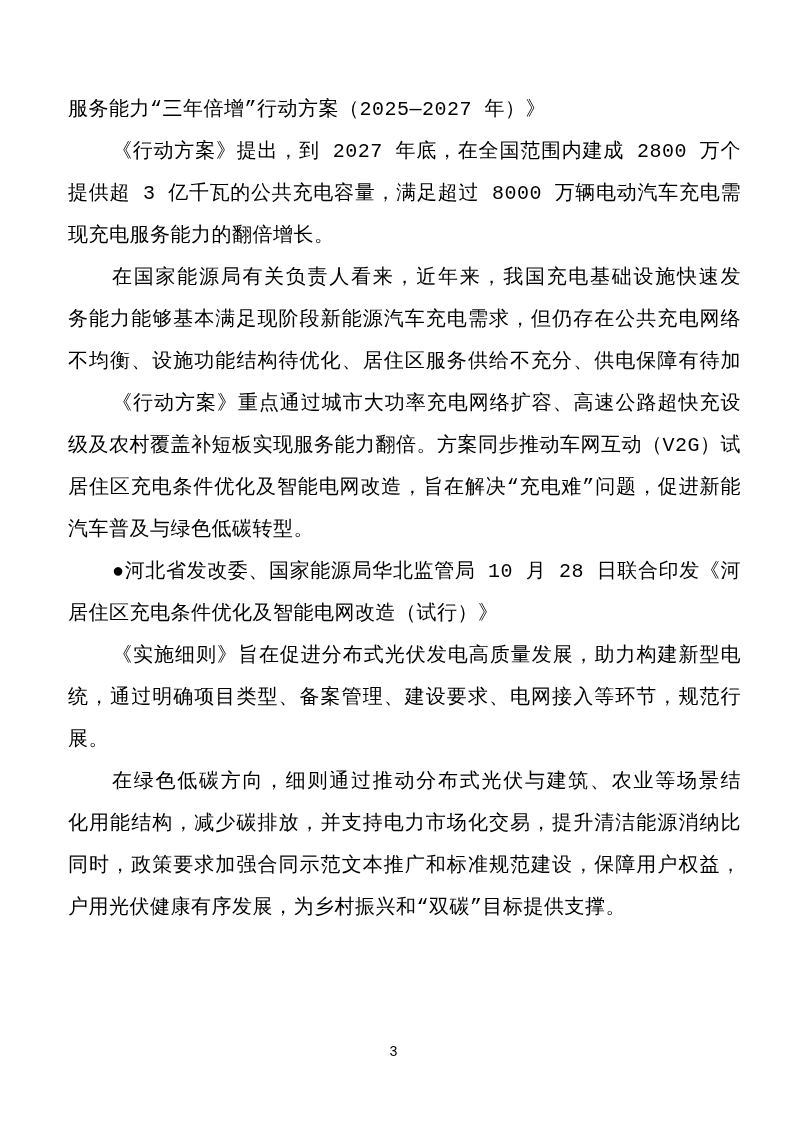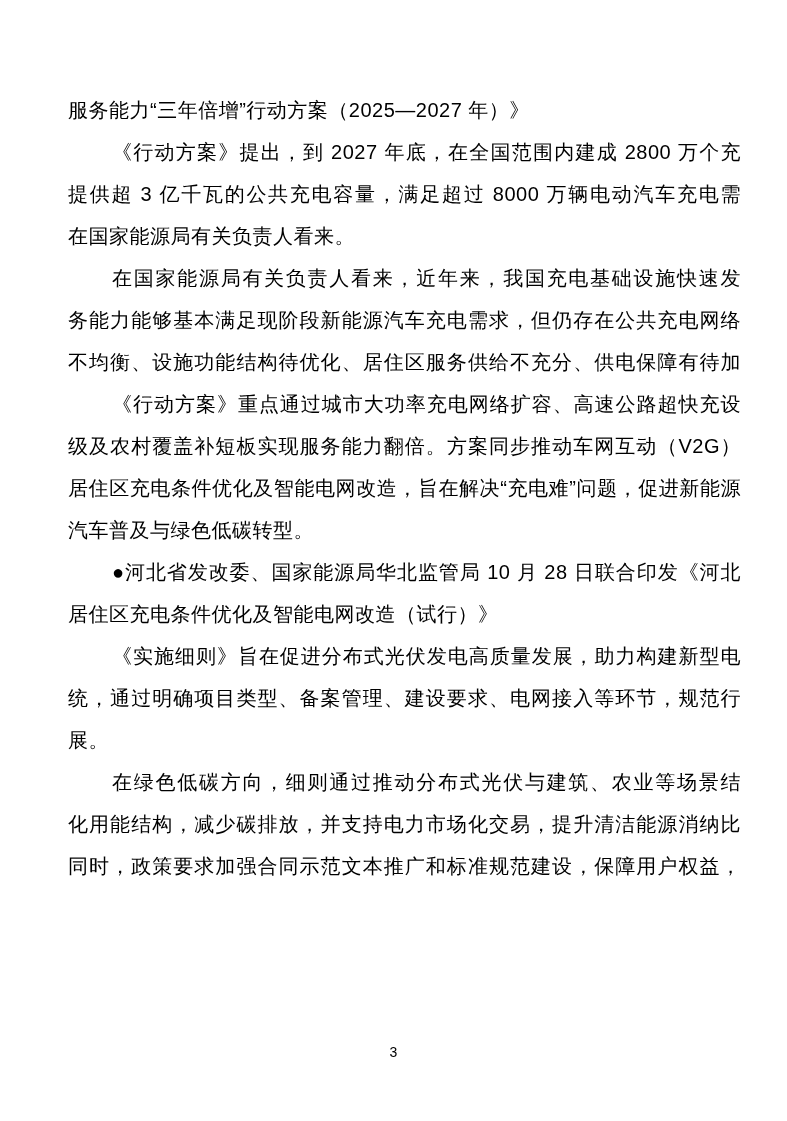--- a/index.html
+++ b/index.html
@@ -6,21 +6,21 @@
     margin: 0;
     padding: 0;
     background: #ffffff;
   }
   .page {
     position: relative;
     width: 787px;
     height: 1121px;
     background: #ffffff;
     overflow: hidden;
-    font-family: Liberation Sans, sans-serif;
+    font-family: Liberation Mono, monospace;
     color: #000000;
   }
   .body-text {
     position: absolute;
     left: 68px;
     top: 89px;
     width: 673px;
   }
   .line {
     font-size: 20px;
@@ -50,31 +50,32 @@
   }
 </style>
 </head>
 <body>
 
 <div class="page">
   <div class="body-text">
       <div class="line">服务能力“三年倍增”行动方案（2025—2027 年）》</div>
       <div class="line indent full">《行动方案》提出，到 2027 年底，在全国范围内建成 2800 万个充电设施，</div>
       <div class="line full">提供超 3 亿千瓦的公共充电容量，满足超过 8000 万辆电动汽车充电需求，实</div>
-      <div class="line">在国家能源局有关负责人看来。</div>
+      <div class="line">现充电服务能力的翻倍增长。</div>
       <div class="line indent full">在国家能源局有关负责人看来，近年来，我国充电基础设施快速发展，服</div>
       <div class="line full">务能力能够基本满足现阶段新能源汽车充电需求，但仍存在公共充电网络布局</div>
       <div class="line full">不均衡、设施功能结构待优化、居住区服务供给不充分、供电保障有待加强、</div>
       <div class="line indent full">《行动方案》重点通过城市大功率充电网络扩容、高速公路超快充设施升</div>
       <div class="line full">级及农村覆盖补短板实现服务能力翻倍。方案同步推动车网互动（V2G）试点、</div>
       <div class="line full">居住区充电条件优化及智能电网改造，旨在解决“充电难”问题，促进新能源</div>
       <div class="line">汽车普及与绿色低碳转型。</div>
       <div class="line indent full">●河北省发改委、国家能源局华北监管局 10 月 28 日联合印发《河北省分</div>
       <div class="line">居住区充电条件优化及智能电网改造（试行）》</div>
       <div class="line indent full">《实施细则》旨在促进分布式光伏发电高质量发展，助力构建新型电力系</div>
       <div class="line full">统，通过明确项目类型、备案管理、建设要求、电网接入等环节，规范行业发</div>
       <div class="line">展。</div>
       <div class="line indent full">在绿色低碳方向，细则通过推动分布式光伏与建筑、农业等场景结合，优</div>
       <div class="line full">化用能结构，减少碳排放，并支持电力市场化交易，提升清洁能源消纳比例。</div>
       <div class="line full">同时，政策要求加强合同示范文本推广和标准规范建设，保障用户权益，促进</div>
+      <div class="line">户用光伏健康有序发展，为乡村振兴和“双碳”目标提供支撑。</div>
     </div>
   <div class="footer">3</div>
 </div>
 
 </body></html>

